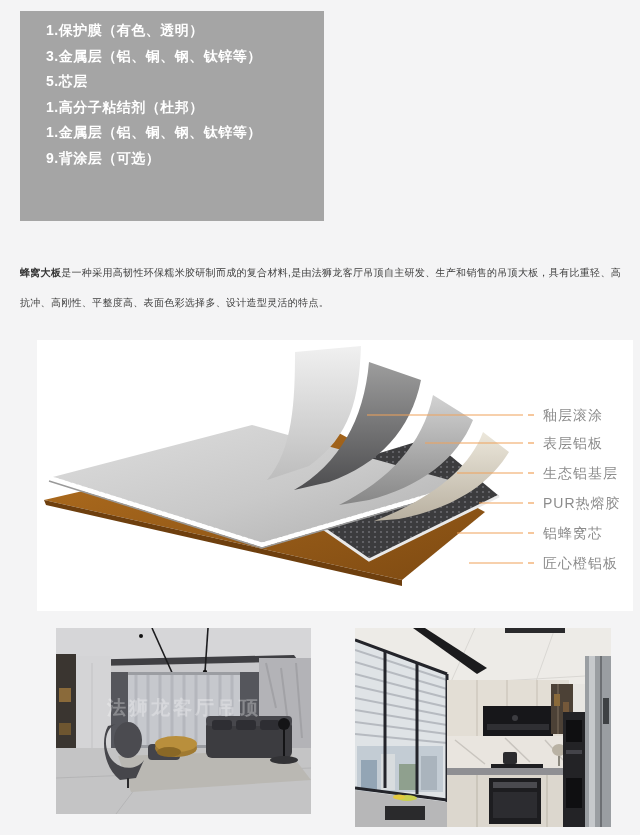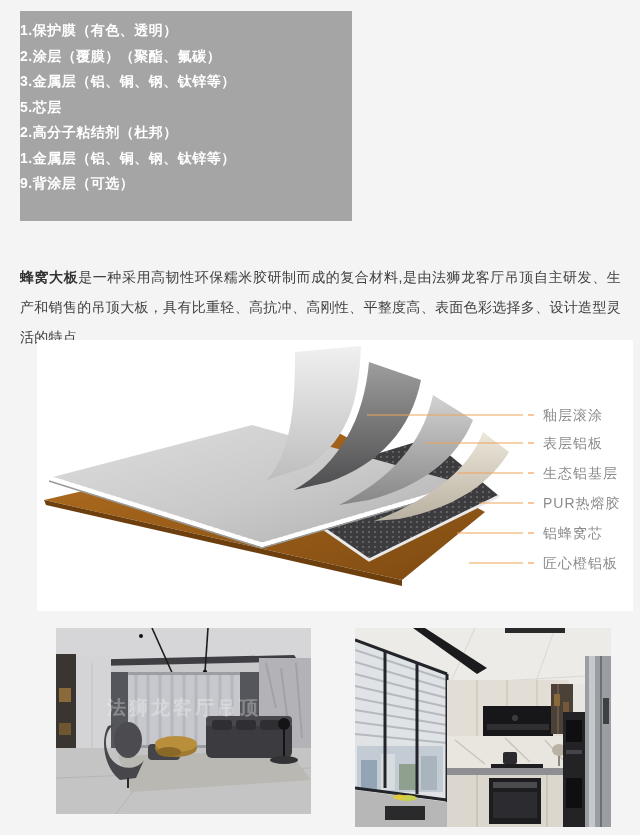--- a/index.html
+++ b/index.html
@@ -1,25 +1,25 @@
 <!DOCTYPE html>
 <html><head>
 <meta charset="utf-8">
 <style>
   html,body{margin:0;padding:0;}
   body{background:#f4f4f5;font-family:"Liberation Sans","DejaVu Sans",sans-serif;}
   #page{position:relative;width:640px;height:835px;background:#f4f4f5;overflow:hidden;margin:0 auto;}
 
   
-  .layer-box{position:absolute;left:20px;top:11px;width:332px;height:210px;background:#a5a5a5;
-    box-sizing:border-box;padding:7px 8px 0 0;}
+  .layer-box{position:absolute;left:20px;top:11px;width:304px;height:210px;background:#a5a5a5;
+    box-sizing:border-box;padding:7px 8px 0 26px;}
   .layer-box .row{color:#ffffff;font-weight:bold;font-size:14px;line-height:25.5px;letter-spacing:0.5px;white-space:nowrap;}
 
   
-  .intro{position:absolute;left:20px;top:248px;width:601px;font-size:14px;line-height:30px;
+  .intro{position:absolute;left:20px;top:248px;width:601px;font-size:10px;line-height:30px;
     color:#404040;text-align:justify;letter-spacing:0.3px;}
   .intro b{color:#333333;}
 
   
   .diagram-card{position:absolute;left:37px;top:340px;width:596px;height:271px;background:#ffffff;}
   .diagram-card svg{position:absolute;left:0;top:0;}
   .diag-label{position:absolute;left:506px;font-size:14px;color:#8c8c8c;letter-spacing:1px;line-height:20px;white-space:nowrap;}
   .dl-0{top:65px;} .dl-1{top:93px;} .dl-2{top:123px;} .dl-3{top:153px;} .dl-4{top:183px;} .dl-5{top:213px;text-align:center;}
 
   
@@ -27,24 +27,23 @@
   .photo-left{left:43px;top:628px;width:255px;height:186px;}
   .photo-right{left:342px;top:628px;width:256px;height:199px;}
 </style>
 </head>
 <body>
 
 <div id="page">
 
   <div class="layer-box">
     <div class="row">1.保护膜（有色、透明）</div>
-    <div class="row">2.涂层（覆膜）（聚酯、氟碳）</div>
     <div class="row">3.金属层（铝、铜、钢、钛锌等）</div>
     <div class="row">5.芯层</div>
-    <div class="row">2.高分子粘结剂（杜邦）</div>
+    <div class="row">1.高分子粘结剂（杜邦）</div>
     <div class="row">1.金属层（铝、铜、钢、钛锌等）</div>
     <div class="row">9.背涂层（可选）</div>
   </div>
 
   <p class="intro"><b>蜂窝大板</b><span>是一种采用高韧性环保糯米胶研制而成的复合材料,是由法狮龙客厅吊顶自主研发、生产和销售的吊顶大板，具有比重轻、高抗冲、高刚性、平整度高、表面色彩选择多、设计造型灵活的特点。</span></p>
 
   <div class="diagram-card">
     <svg width="596" height="271" viewBox="0 0 596 271">
       <defs>
         <linearGradient id="amberG" x1="0" y1="0" x2="1" y2="1">

